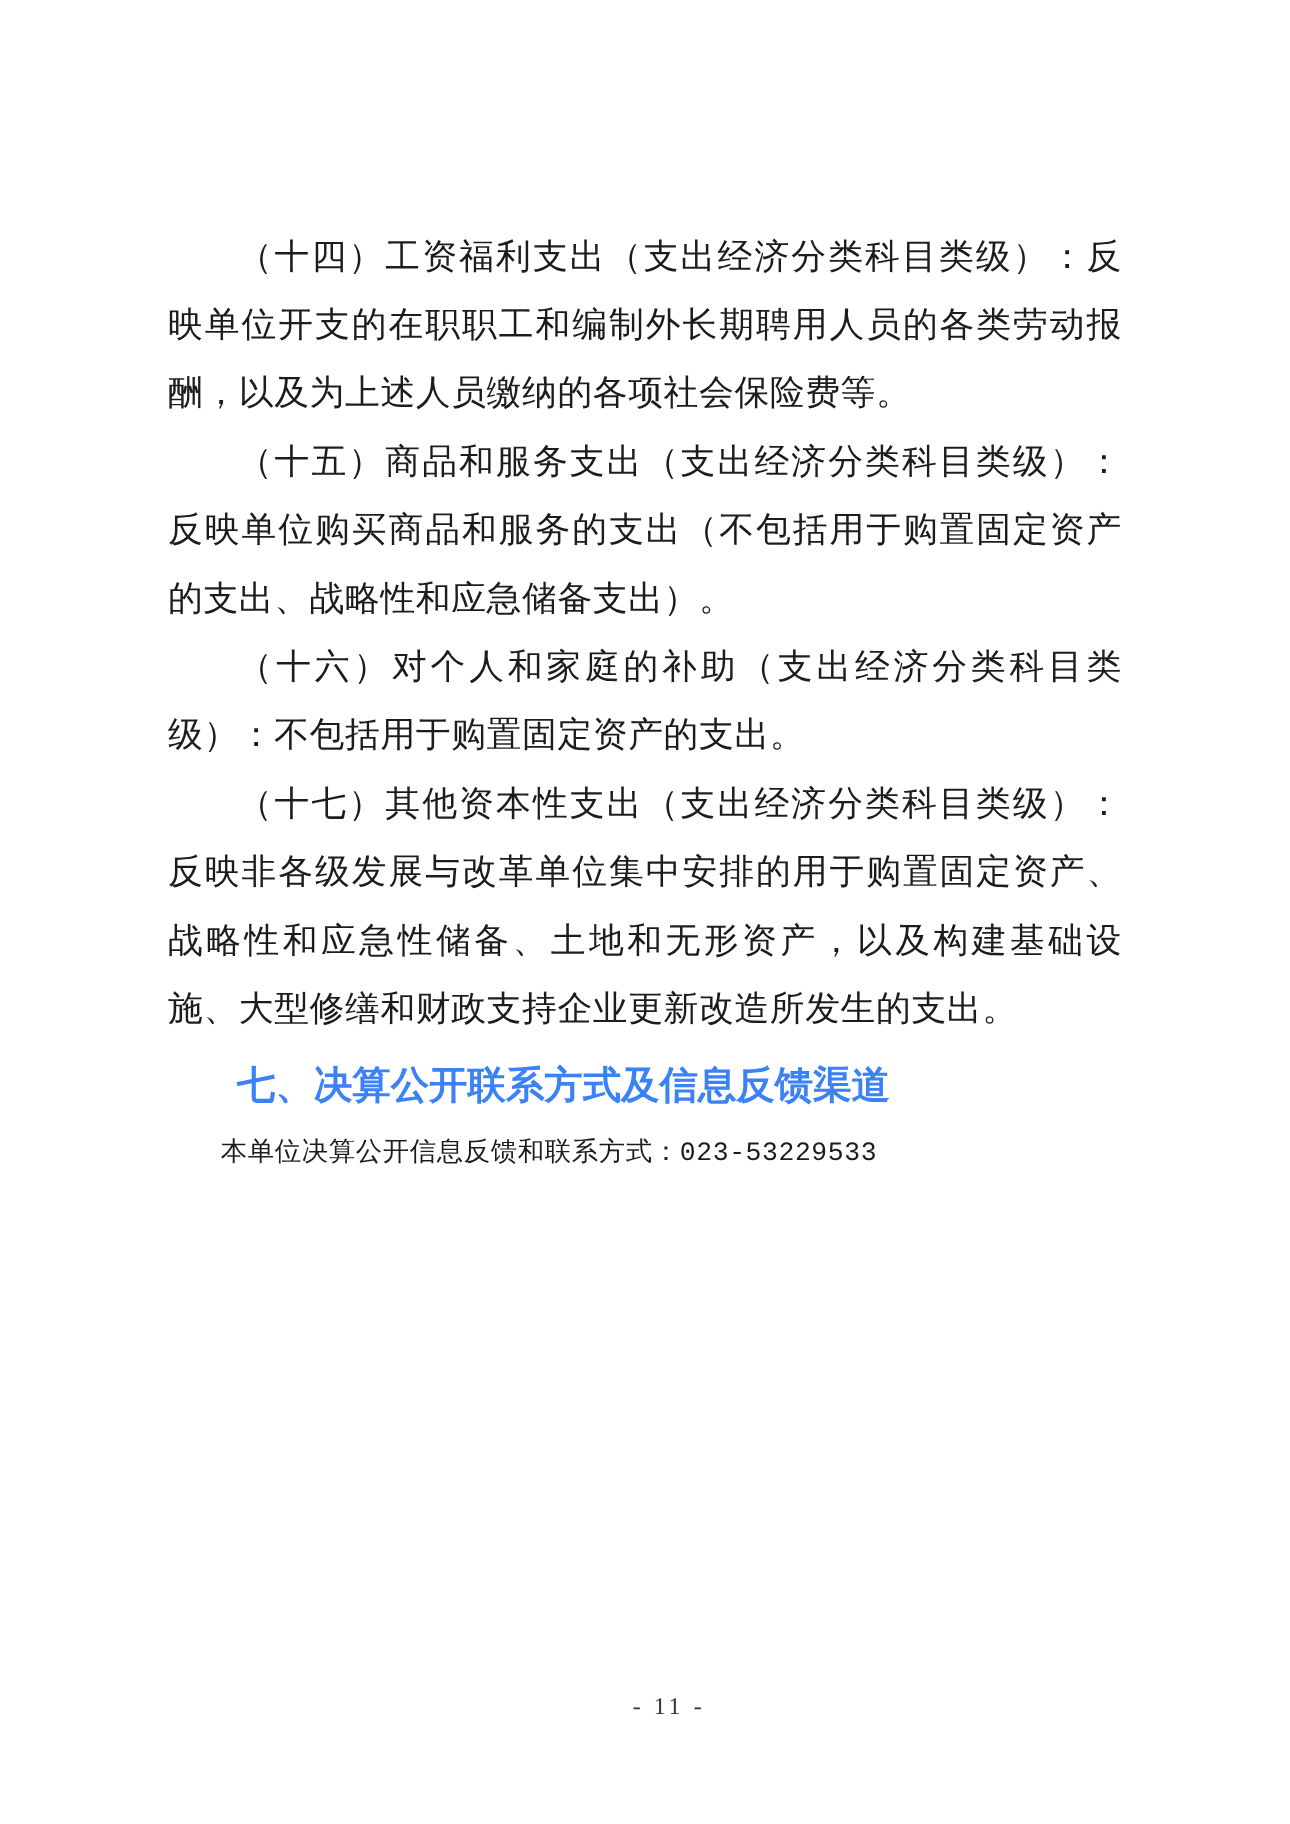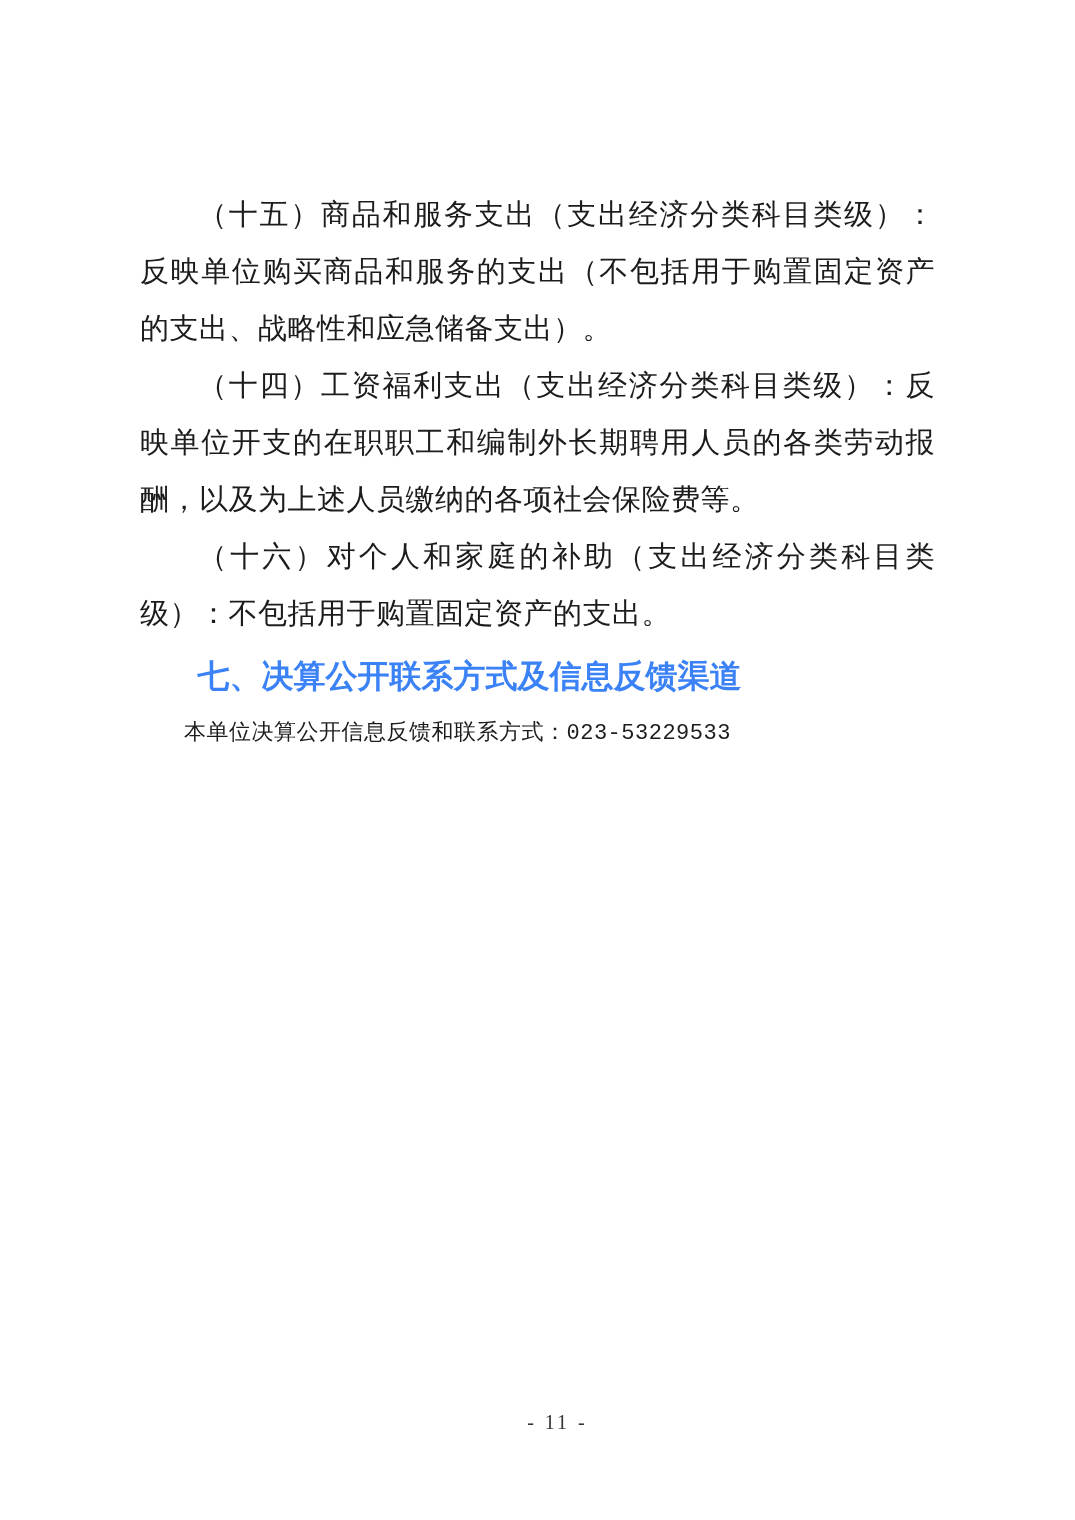--- a/index.html
+++ b/index.html
@@ -59,22 +59,23 @@
     color: #333333;
     font-family: "Liberation Serif", "DejaVu Serif", serif;
     margin-left: 40px;
   }
 </style>
 </head>
 <body>
 
 <div class="page">
   <div class="content">
+    <p class="body-para">（十四）工资福利支出（支出经济分类科目类级）：反映单位开支的在职职工和编制外长期聘用人员的各类劳动报酬，以及为上述人员缴纳的各项社会保险费等。</p>
     <p class="body-para">（十五）商品和服务支出（支出经济分类科目类级）：反映单位购买商品和服务的支出（不包括用于购置固定资产的支出、战略性和应急储备支出）。</p>
-    <p class="body-para">（十四）工资福利支出（支出经济分类科目类级）：反映单位开支的在职职工和编制外长期聘用人员的各类劳动报酬，以及为上述人员缴纳的各项社会保险费等。</p>
     <p class="body-para">（十六）对个人和家庭的补助（支出经济分类科目类级）：不包括用于购置固定资产的支出。</p>
+    <p class="body-para">（十七）其他资本性支出（支出经济分类科目类级）：反映非各级发展与改革单位集中安排的用于购置固定资产、战略性和应急性储备、土地和无形资产，以及构建基础设施、大型修缮和财政支持企业更新改造所发生的支出。</p>
     <h2 class="section-heading">七、决算公开联系方式及信息反馈渠道</h2>
     <p class="contact-line">本单位决算公开信息反馈和联系方式：023-53229533</p>
   </div>
   <div class="page-footer">
     <span class="page-number">- 11 -</span>
   </div>
 </div>
 
 </body></html>

